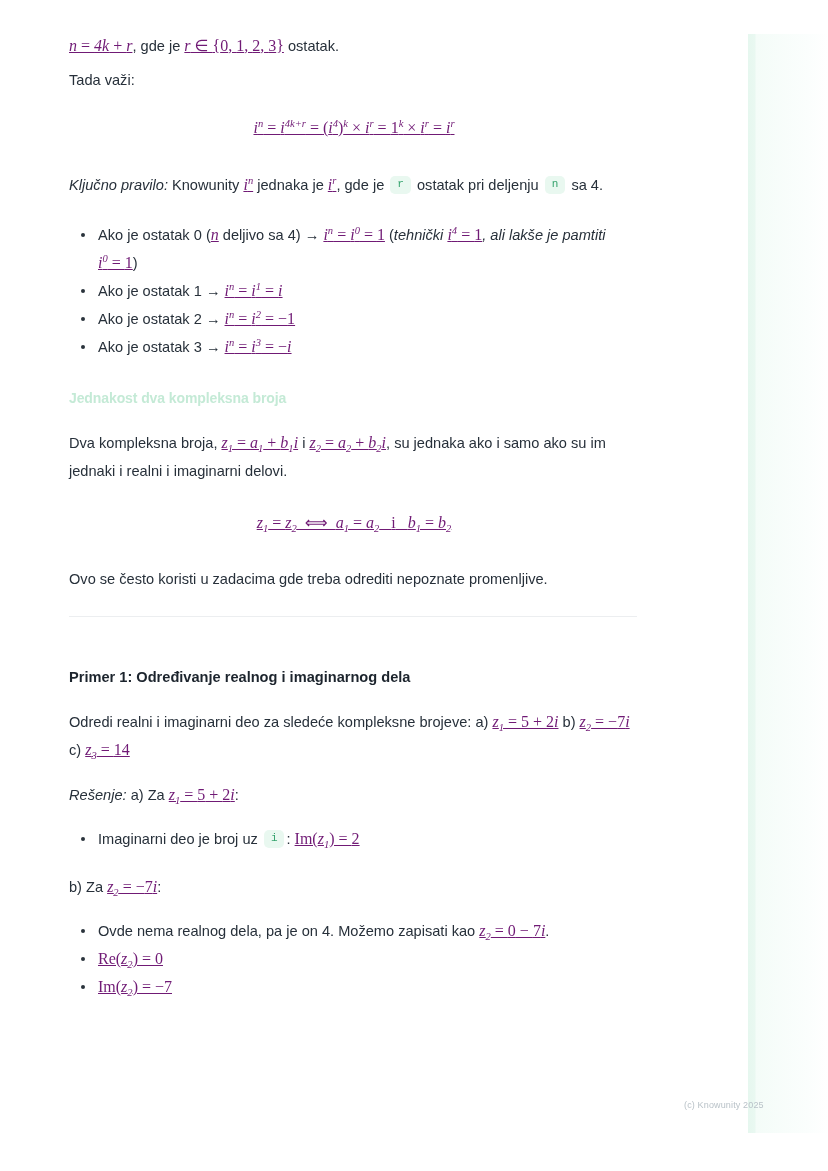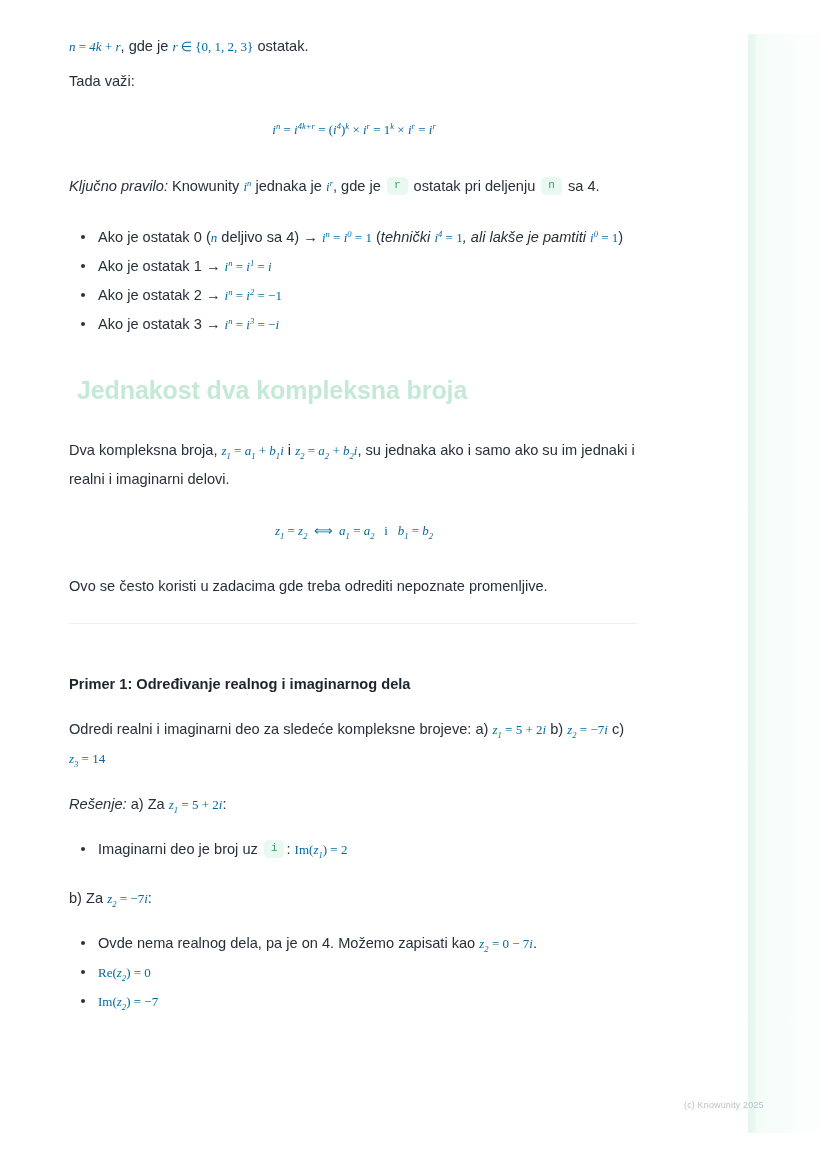--- a/index.html
+++ b/index.html
@@ -44,23 +44,24 @@
   .para {
     font-size: 14.6px;
     line-height: 28px;
     color: #27303a;
     margin: 0;
   }
 
   .math {
     font-family: "Liberation Serif", serif;
     font-style: italic;
-    font-size: 13px;
-    color: #0369a1;
+    font-size: 16px;
+    color: #701a75;
     white-space: nowrap;
+    text-decoration: underline;
   }
   .math .op, .math .num, .math .paren {
     font-style: normal;
   }
   sup.sp {
     font-size: 0.66em;
     vertical-align: super;
     line-height: 0;
   }
   sub.sb {
@@ -90,24 +91,24 @@
     font-style: normal;
     color: #35a36d;
     line-height: 15px;
     vertical-align: middle;
     position: relative;
     top: -1px;
   }
 
   
   .h-sub {
-    font-size: 25px;
+    font-size: 14px;
     font-weight: 700;
     color: #c4ead6;
-    margin: 8px;
+    margin: 0;
     letter-spacing: -0.1px;
   }
   .h-main {
     font-size: 23.5px;
     font-weight: 700;
     color: #8ed9b2;
     margin: 0;
     letter-spacing: -0.1px;
   }
   .h-bold {

